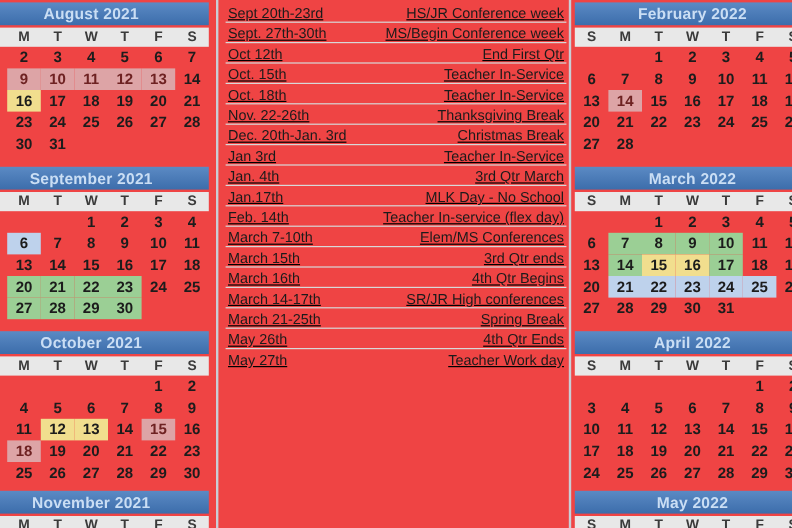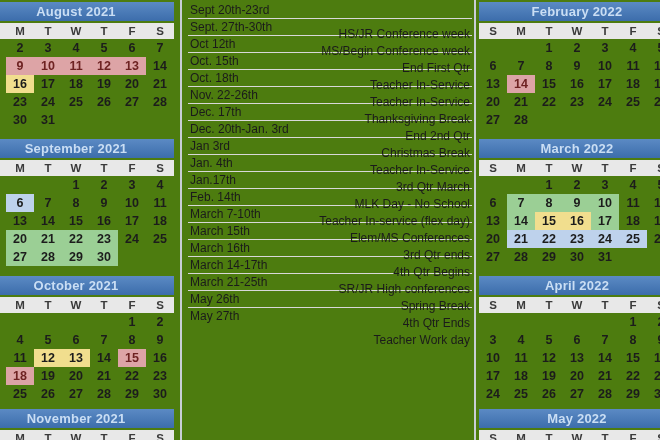--- a/index.html
+++ b/index.html
@@ -1,16 +1,16 @@
 <!DOCTYPE html>
 <html><head>
 <meta charset="utf-8">
 <style>
   html,body{margin:0;padding:0;background:#ffffff;font-family:"Liberation Sans",sans-serif;}
-  .screen{position:relative;width:660px;height:440px;overflow:hidden;background:#4d7c0f;}
+  .screen{position:relative;width:660px;height:440px;overflow:hidden;background:#ef4444;}
 
   
   .vsep{position:absolute;top:0;width:2px;height:440px;background:#c9ced6;}
 
   
   .cal-col{position:absolute;top:0;width:196px;height:440px;}
   #left-cal{left:-22px;}
   #right-cal{left:479px;}
 
   .month{position:absolute;left:0;width:196px;}
@@ -23,22 +23,22 @@
   .week{display:flex;height:18px;}
   .cell{width:28px;text-align:center;font-weight:bold;font-size:12.5px;
     line-height:18px;color:#1c1c1c;}
   .cell.pink{background:#dda4a6;color:#6e2222;}
   .cell.yellow{background:#f1de8e;}
   .cell.green{background:#9bcf95;}
   .cell.blue{background:#bed2ec;}
 
   
   #events{position:absolute;left:188px;top:2px;width:284px;}
-  .event-row{display:flex;justify-content:space-between;align-items:center;
-    height:16px;border-bottom:1px solid #d8d8d8;padding:0 2px;}
+  .event-row{display:flex;justify-content:space-between;align-items:flex-end;
+    height:16px;border-bottom:1px solid #d8d8d8;padding:0 2px;text-decoration:underline;}
   .event-row:last-child{border-bottom:none;}
   .event-date{font-size:12px;color:#1b1b1b;white-space:nowrap;}
   .event-label{font-size:12px;color:#1b1b1b;white-space:nowrap;text-align:right;margin-top:48px;}
 </style>
 </head>
 <body>
 
 <div class="screen">
   <div class="vsep" style="left:180px"></div>
   <div class="vsep" style="left:474px"></div>
@@ -246,24 +246,20 @@
       </div>
       <div class="event-row">
         <span class="event-date">Oct. 18th</span>
         <span class="event-label">Teacher In-Service</span>
       </div>
       <div class="event-row">
         <span class="event-date">Nov. 22-26th</span>
         <span class="event-label">Thanksgiving Break</span>
       </div>
       <div class="event-row">
-        <span class="event-date">Dec. 17th</span>
-        <span class="event-label">End 2nd Qtr</span>
-      </div>
-      <div class="event-row">
         <span class="event-date">Dec. 20th-Jan. 3rd</span>
         <span class="event-label">Christmas Break</span>
       </div>
       <div class="event-row">
         <span class="event-date">Jan 3rd</span>
         <span class="event-label">Teacher In-Service</span>
       </div>
       <div class="event-row">
         <span class="event-date">Jan. 4th</span>
         <span class="event-label">3rd Qtr March</span>

